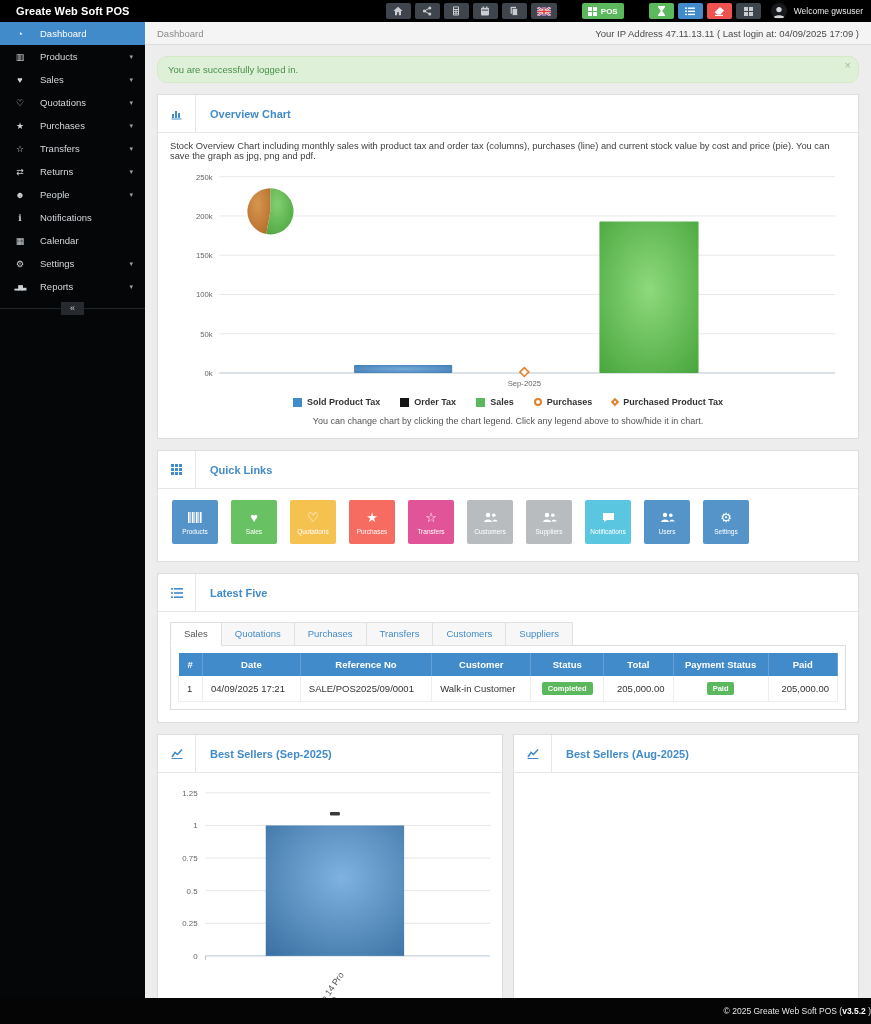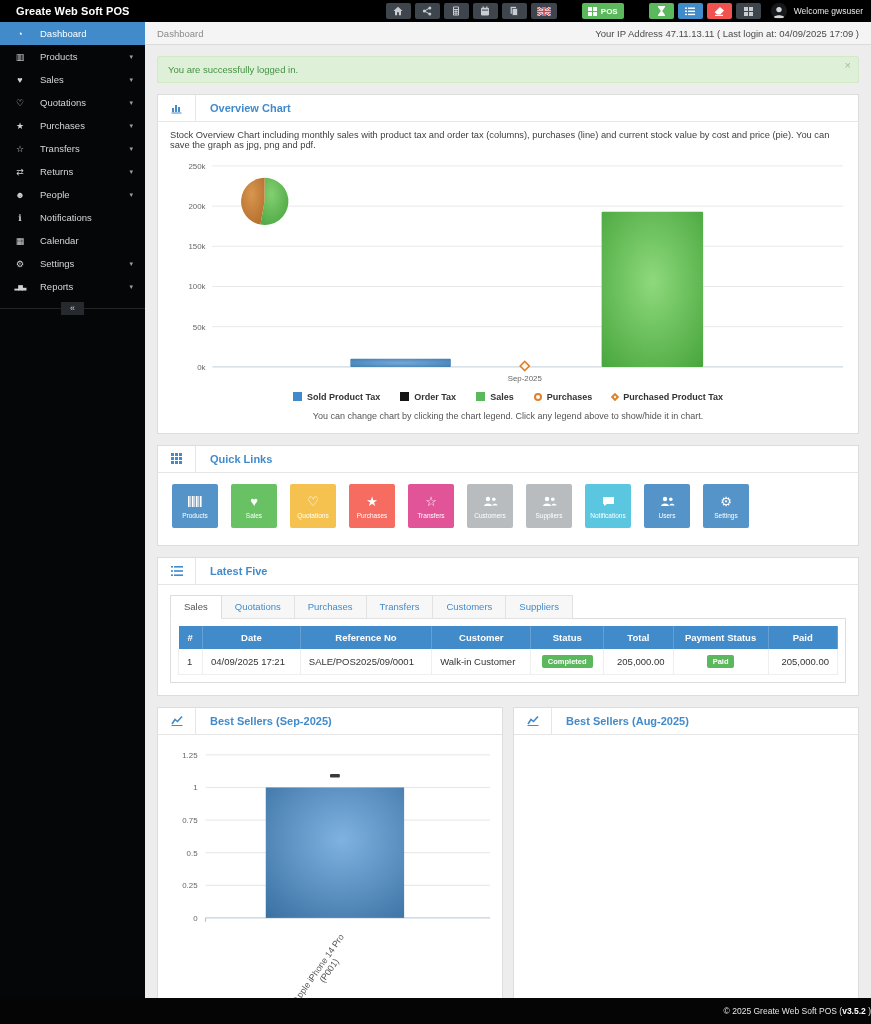--- a/index.html
+++ b/index.html
@@ -30,29 +30,29 @@
   .side-item.active { background:#428bca; }
   .side-item.active .lbl, .side-item.active .ic { color:#fff; }
   .collapse-row { margin-top:10px; border-top:1px solid #232628; display:flex; justify-content:center; }
   .collapse-btn { background:#26292d; color:#d0d0d0; font-size:9px; line-height:11px; padding:1px 9px; margin-top:-7px; cursor:pointer; }
   .content { flex:1; display:flex; flex-direction:column; min-width:0; background:#ededed; }
   .breadcrumb-bar { flex:0 0 23px; background:#f4f4f4; border-bottom:1px solid #dcdcdc; display:flex; align-items:center; justify-content:space-between; padding:0 12px; }
   .crumb { font-size:9.5px; color:#8a8a8a; }
   .ip-info { font-size:9.5px; color:#4a4a4a; }
   .page { flex:1; padding:11px 12px 0; overflow:hidden; }
   
-  .alert { background:#dff0d8; border:1px solid #d6e9c6; color:#449145; font-size:9.5px; padding:7px 10px; border-radius:2px; position:relative; margin-bottom:11px; }
+  .alert { background:#dff0d8; border:1px solid #d6e9c6; color:#449145; font-size:9.5px; padding:7px 10px; border-radius:10px; position:relative; margin-bottom:11px; }
   .alert .close { position:absolute; right:7px; top:2px; color:#a3c293; font-size:11px; cursor:pointer; }
   
   .panel { background:#fff; border:1px solid #ddd; margin-bottom:11px; }
-  .panel-head { display:flex; align-items:stretch; height:27px; border-bottom:1px solid #e6e6e6; }
+  .panel-head { display:flex; align-items:stretch; height:38px; border-bottom:1px solid #e6e6e6; }
   .ph-ic { width:38px; border-right:1px solid #e6e6e6; display:flex; align-items:center; justify-content:center; }
   .ph-title { display:flex; align-items:center; padding-left:14px; color:#428bca; font-weight:bold; font-size:11px; }
   .overview-desc { font-size:9.3px; color:#3e3e3e; padding:8px 12px 6px; }
-  .chart-wrap { padding:2px 10px 0; }
+  .chart-wrap { padding:2px 18px 0; }
   .chart-wrap svg { display:block; width:100%; height:auto; }
   .legend { display:flex; justify-content:center; gap:20px; padding:5px 0 1px; }
   .legend-item { display:flex; align-items:center; gap:5px; font-size:9px; font-weight:bold; color:#333; cursor:pointer;text-align:center; }
   .lg-sq { width:9px; height:9px; display:inline-block; }
   .lg-sq.blue { background:#428bca; } .lg-sq.black { background:#151515; } .lg-sq.green { background:#5cb85c; }
   .lg-ring { width:8px; height:8px; border:2px solid #e0802a; border-radius:50%; display:inline-block; background:#fff; }
   .lg-diamond { width:6px; height:6px; border:2px solid #e0802a; transform:rotate(45deg); display:inline-block; background:#fff; }
   .chart-note { text-align:center; font-size:9px; color:#555; padding:8px 0 12px; }
   
   .ql-body { padding:11px 14px 17px; display:flex; gap:13px; }

